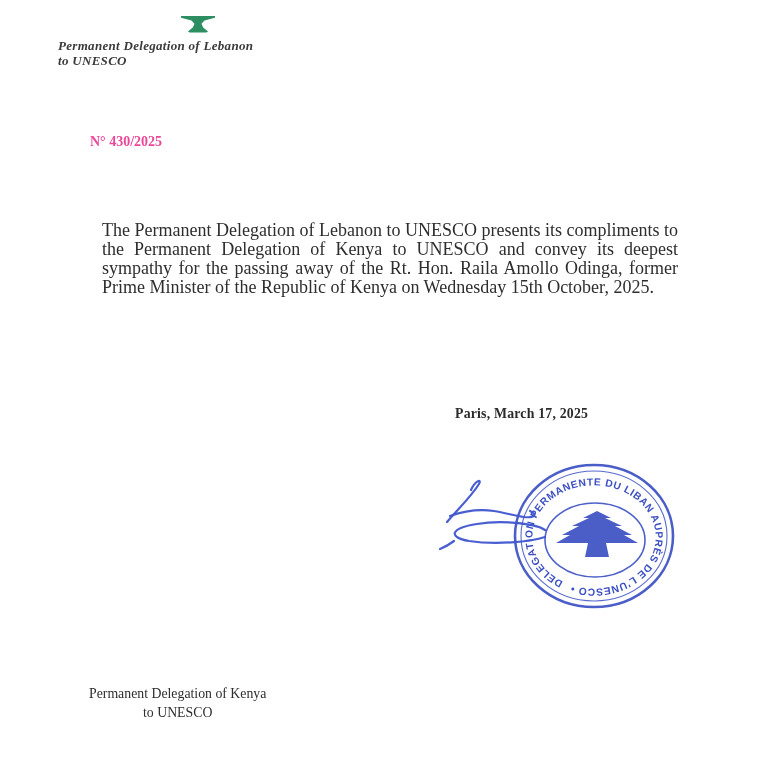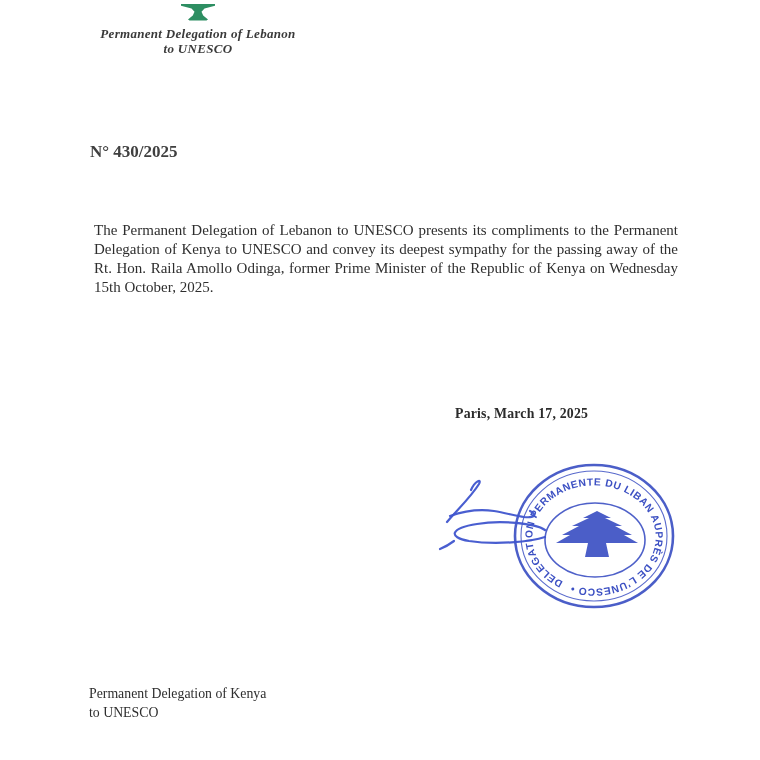--- a/index.html
+++ b/index.html
@@ -8,43 +8,43 @@
     position:relative;
     width:760px; height:760px;
     background:#ffffff;
     overflow:hidden;
     font-family:"Liberation Serif", serif;
     color:var(--ink, #2e2e2e);
   }
 
   
   .letterhead {
-    position:absolute; top:4px; left:58px; width:280px;
-    text-align:center;
+    position:absolute; top:16px; left:58px; width:280px;
+    text-align:left;
   }
   .letterhead .logo { display:block; margin:0 auto; width:36px; height:17px; }
   .letterhead .org-line {
     font-style:italic; font-weight:bold;
     font-size:13px; line-height:15px;
     letter-spacing:0.3px;
     color:#3a3a3a;
   }
   .letterhead .org-line.first { margin-top:5px; }
 
   
   .ref {
     position:absolute; left:90px; top:134px;
-    font-weight:bold; font-size:17px; color:#404040;margin-top:8px;
+    font-weight:bold; font-size:14px; color:#ec4899;
   }
 
   
   .body-block { position:absolute; left:90px; top:221px; width:588px; }
   .body-block p {
-    margin:0 0 11px 4px;
-    font-size:15px; line-height:19px;
+    margin:0 0 11px 12px;
+    font-size:18px; line-height:19px;
     text-align:justify;
     color:#2e2e2e;
   }
 
   
   .dateline {
     position:absolute; left:455px; top:406px;
     font-weight:bold; font-size:13.8px; color:#2b2b2b;
     letter-spacing:0.2px;
   }
@@ -60,21 +60,21 @@
   }
   .sig-stroke {
     fill:none; stroke:var(--sig-blue,#3f55cd);
     stroke-width:2.2; stroke-linecap:round; stroke-linejoin:round;
     opacity:0.95;
   }
 
   
   .recipient {
     position:absolute; left:89px; top:684px;
-    font-size:13.8px; line-height:19px; color:#2e2e2e;
+    font-size:13.8px; line-height:19px; color:#2e2e2e;text-align:center;
   }
 
   .logo-fill { fill:var(--logo-green,#2d8e62); }
 </style>
 </head>
 <body>
 
 <div class="page">
 
   <div class="letterhead">

